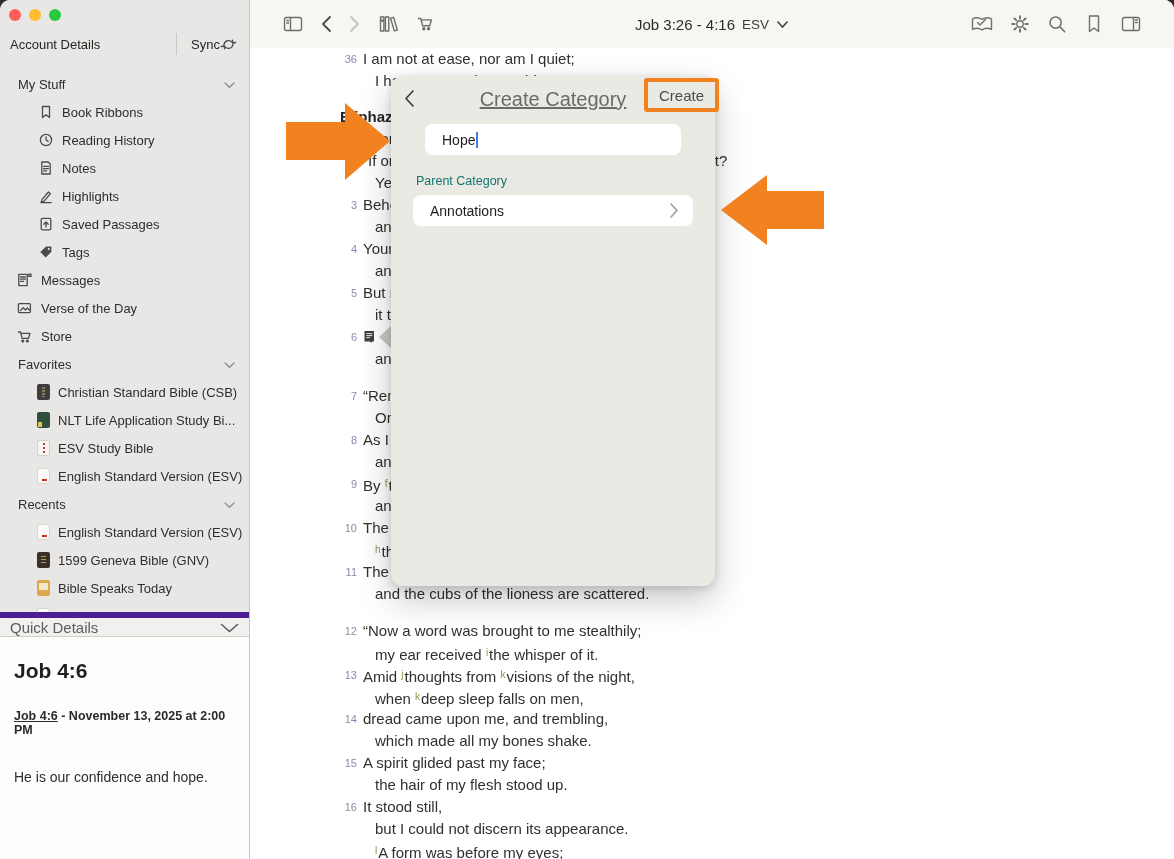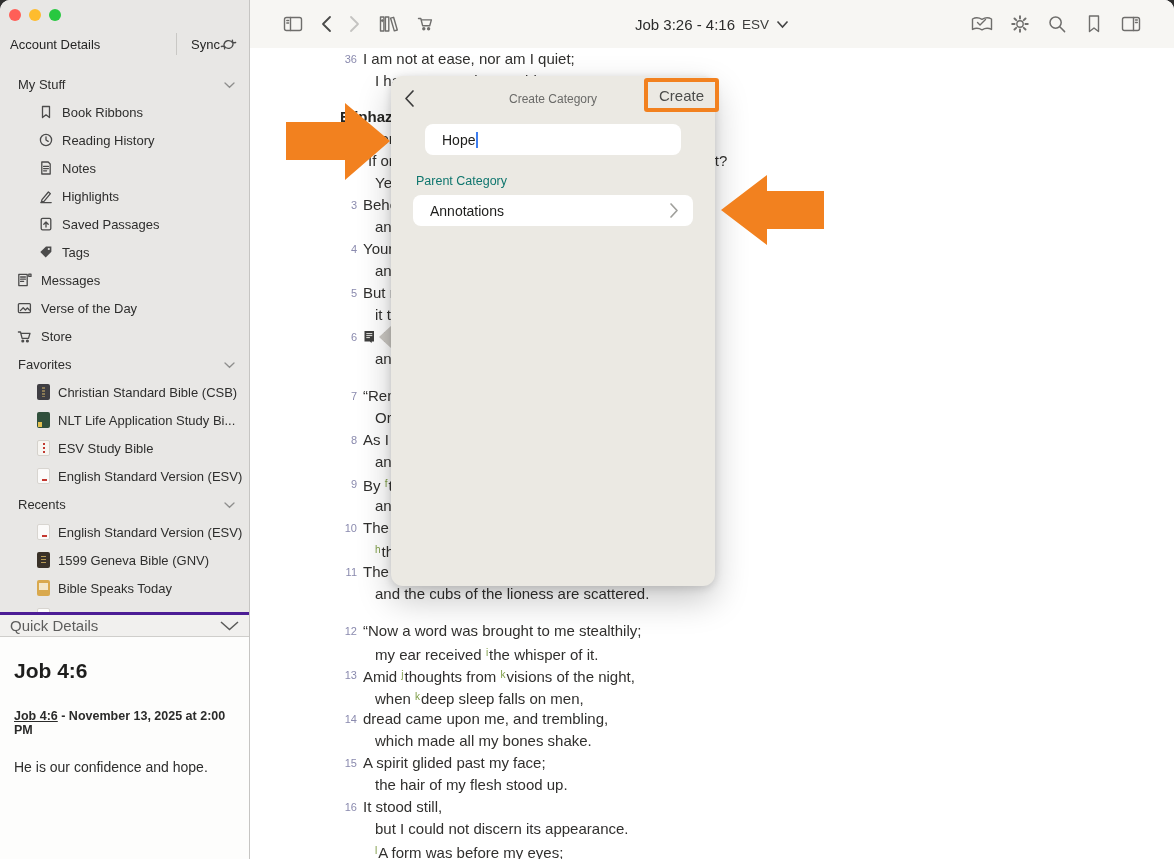--- a/index.html
+++ b/index.html
@@ -28,27 +28,27 @@
   .cover-esv-study{background:#f7f5f1;border:1px solid #d5d2cc;}
   .cover-esv-study::after{content:"";position:absolute;left:5px;top:2px;width:2px;height:10px;background:repeating-linear-gradient(#c23a30 0 2px,transparent 2px 4px);}
   .cover-esv{background:#fbfaf9;border:1px solid #d8d5d0;}
   .cover-esv::after{content:"";position:absolute;left:4px;bottom:2px;width:5px;height:2px;background:#c4372f;}
   .cover-gnv{background:#393128;}
   .cover-gnv::after{content:"";position:absolute;left:4px;top:4px;width:5px;height:7px;background:repeating-linear-gradient(#b59a55 0 1.5px,transparent 1.5px 3px);}
   .cover-bst{background:#d9a94e;}
   .cover-bst::after{content:"";position:absolute;left:2px;top:3px;width:9px;height:7px;background:#f3e7ca;}
   .cover-esv-strongs{background:#fdfdfc;border:1px solid #d8d5d0;}
   .cover-esv-strongs::after{content:"";position:absolute;left:1px;right:1px;bottom:1px;height:3px;background:#d04434;}
-  .quick-bar{position:absolute;left:0;right:0;bottom:222px;height:25px;background:#f1f0ee;border-top:3px solid #4c1d95;border-bottom:1px solid #cfcecb;display:flex;align-items:center;padding:0 10px;box-sizing:border-box;font-size:15px;color:#5d5d5c;}
+  .quick-bar{position:absolute;left:0;right:0;bottom:222px;height:25px;background:#f1f0ee;border-top:6px solid #4c1d95;border-bottom:1px solid #cfcecb;display:flex;align-items:center;padding:0 10px;box-sizing:border-box;font-size:15px;color:#5d5d5c;}
   .quick-bar .qlabel{flex:1;}
   .quick-panel{position:absolute;left:0;right:0;bottom:0;height:222px;background:#fdfdfc;padding:10px 14px;box-sizing:border-box;}
   .qd-title{font-size:21px;font-weight:bold;color:#1e1e1d;margin:12px 0 0;}
   .qd-meta{font-size:12.5px;font-weight:bold;color:#2b2b2a;margin-top:26px;}
   .qd-meta .qlink{text-decoration:underline;}
-  .qd-text{font-size:14px;color:#2e2e2d;margin-top:22px;}
+  .qd-text{font-size:14px;color:#2e2e2d;margin-top:32px;}
   
   .main{flex:1;position:relative;background:#fff;}
   .toolbar{height:48px;background:#f7f6f3;display:flex;align-items:center;padding:0 32px;position:relative;box-sizing:border-box;}
   .tgroup{display:flex;align-items:center;gap:15px;}
   .tgroup.right{margin-left:auto;}
   .ticon{color:#6f6e6c;display:inline-flex;align-items:center;justify-content:center;}
   .ticon[data-name="back-button"]{color:#4a4a49;}
   .ticon[data-name="forward-button"]{color:#c4c3c1;}
   .ttitle{position:absolute;left:0;right:0;display:flex;align-items:center;justify-content:center;gap:7px;pointer-events:none;}
   .ttitle .pt{font-size:15px;color:#2c2c2b;}
@@ -59,21 +59,21 @@
   .bline{height:22px;line-height:22px;position:relative;padding-left:113px;white-space:nowrap;}
   .bline.cont{padding-left:125px;}
   .vnum{position:absolute;left:0;top:0;width:107px;text-align:right;font-size:11px;color:#8a8aae;line-height:23px;}
   .ref{color:#7d9c45;font-size:10px;vertical-align:4px;margin-right:1px;}
   .heading{height:22px;line-height:22px;padding-left:90px;font-weight:bold;color:#262624;white-space:nowrap;}
   .noteicon{display:inline-flex;vertical-align:-2px;margin-right:6px;}
   
   .popup{position:absolute;left:141px;top:76px;width:324px;height:510px;background:#ebe9e3;border-radius:12px;box-shadow:0 14px 34px rgba(0,0,0,.22),0 2px 8px rgba(0,0,0,.14);z-index:5;box-sizing:border-box;}
   .pop-header{height:46px;display:flex;align-items:center;justify-content:center;position:relative;}
   .pop-back{position:absolute;left:13px;top:13px;color:#3c3c3c;cursor:pointer;}
-  .pop-title{font-size:12px;color:#6a6a68;}
+  .pop-title{font-size:20px;color:#6a6a68;text-decoration:underline;}
   .create-box{position:absolute;top:2px;right:-4px;width:67px;height:26px;border:4px solid #f2811f;border-radius:3px;display:flex;align-items:center;justify-content:center;margin-left:24px;}
   .create-label{font-size:15px;color:#4c4c4a;}
   .field{margin:2px 34px 0;height:31px;background:#fff;border-radius:8px;display:flex;align-items:center;padding:0 17px;font-size:14px;color:#1d1d1b;}
   .caret{width:2px;height:16px;background:#3e7ef0;margin-left:1px;}
   .plabel{margin:19px 25px 7px;font-size:12.5px;color:#0f766e;}
   .prow{margin:0 22px;height:31px;background:#fff;border-radius:8px;display:flex;align-items:center;justify-content:space-between;padding:0 14px 0 17px;font-size:14px;color:#1d1d1b;}
   .prow .ticon{color:#a0a09c;}
   .note-callout{position:absolute;left:129px;top:325px;width:0;height:0;border-top:12px solid transparent;border-bottom:12px solid transparent;border-right:13px solid #cbc8c3;z-index:4;}
   .arrows{position:absolute;inset:0;z-index:8;pointer-events:none;}
 </style>

